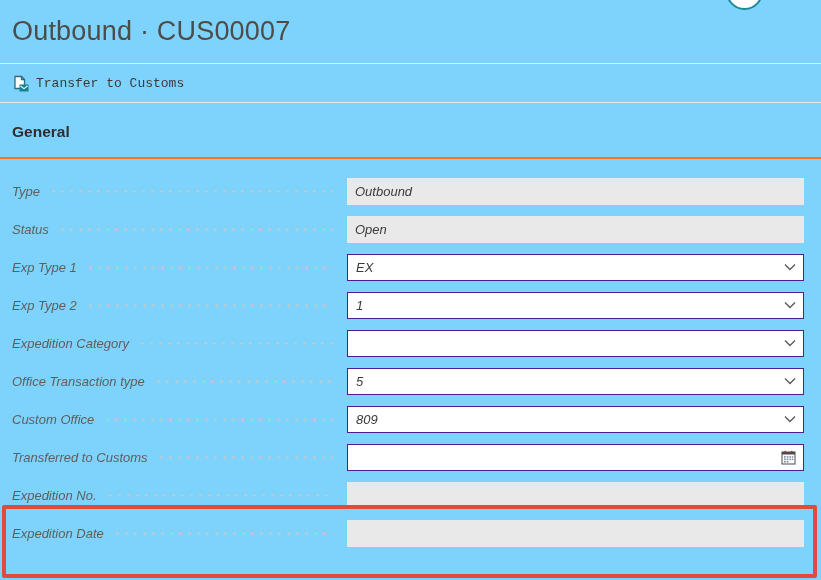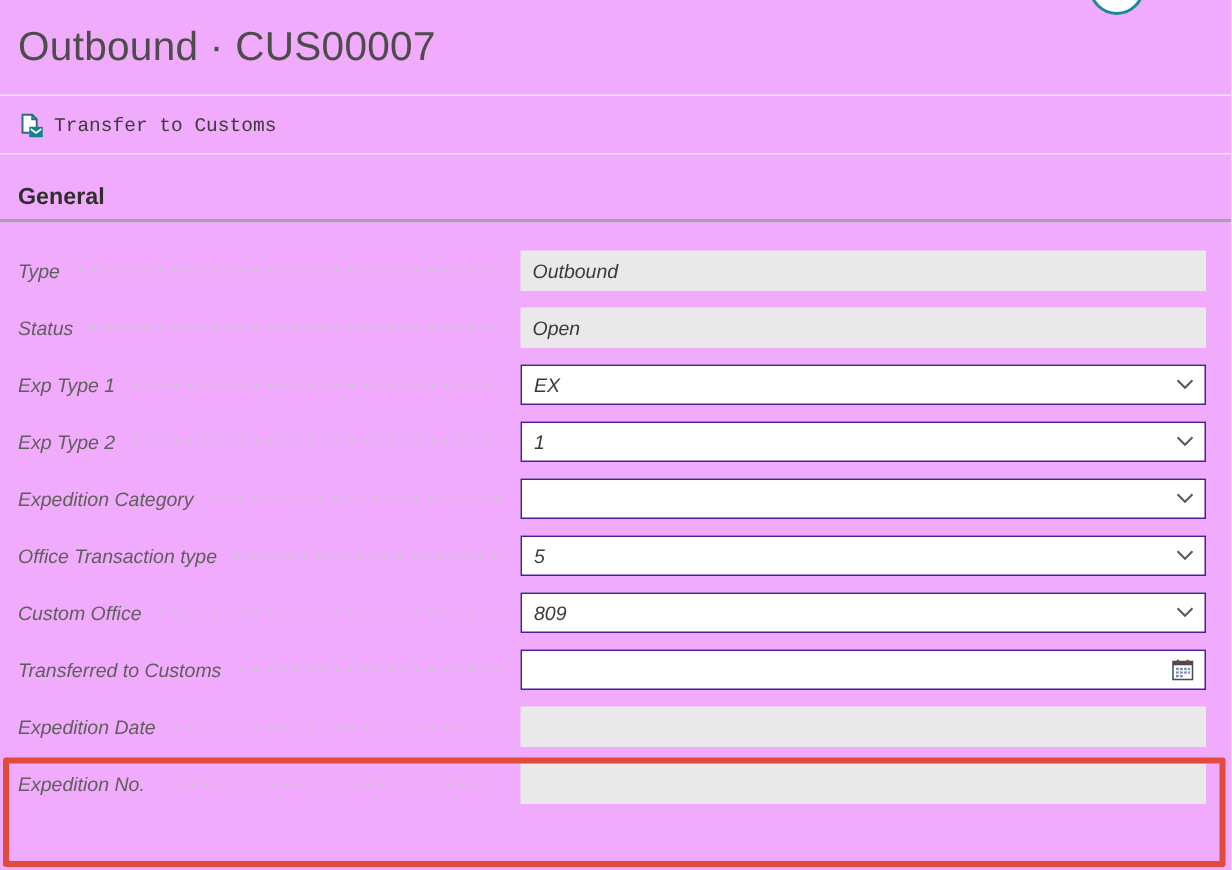--- a/index.html
+++ b/index.html
@@ -5,21 +5,21 @@
   * { margin: 0; padding: 0; box-sizing: border-box; }
   html, body { background: #ffffff; }
   body {
     font-family: "Liberation Sans", "DejaVu Sans", sans-serif;
     width: 821px; height: 580px;
     color: #323130;
   }
   .page {
     position: relative;
     width: 821px; height: 580px;
-    background: #f0abfc;
+    background: #7dd3fc;
     overflow: hidden;
   }
 
   
   .page-header { padding: 14px 12px 0 12px; }
   .page-title {
     font-size: 27px;
     font-weight: 300;
     color: #4d4c4a;
     letter-spacing: 0.2px;
@@ -54,22 +54,22 @@
     font-family: Liberation Mono, monospace;
     font-size: 13px;
     color: #3b3a39;
     cursor: pointer;
     padding: 0;
   }
   .action-button .icon { display: inline-flex; }
 
   
   .section-header {
-    padding: 20px 12px 5px 12px;
-    border-bottom: 2px solid #a3a3a3;
+    padding: 20px 12px 16px 12px;
+    border-bottom: 2px solid #f97316;
   }
   .section-title {
     font-size: 15.5px;
     font-weight: bold;
     color: #2f2e2d;
   }
 
   
   .fields {
     margin-top: 13px;
@@ -281,30 +281,30 @@
                 <rect x="11" y="8.6" width="1.3" height="1.5"></rect>
             <rect x="3" y="11" width="1.8" height="1.5"></rect>
                 <rect x="5.7" y="11" width="1.8" height="1.5"></rect>
           </g>
         </svg>
       </span>
     </div>
   </div>
 
   <div class="field-row">
-    <span class="field-label">Expedition Date</span>
+    <span class="field-label">Expedition No.</span>
     <span class="field-leader"></span>
     <div class="field-control readonly">
       <span class="field-value"></span>
 
     </div>
   </div>
 
   <div class="field-row">
-    <span class="field-label">Expedition No.</span>
+    <span class="field-label">Expedition Date</span>
     <span class="field-leader"></span>
     <div class="field-control readonly">
       <span class="field-value"></span>
 
     </div>
   </div>
 </div>
 
   <div class="highlight-box" style="border-color: rgb(225, 75, 62);"></div>
 

